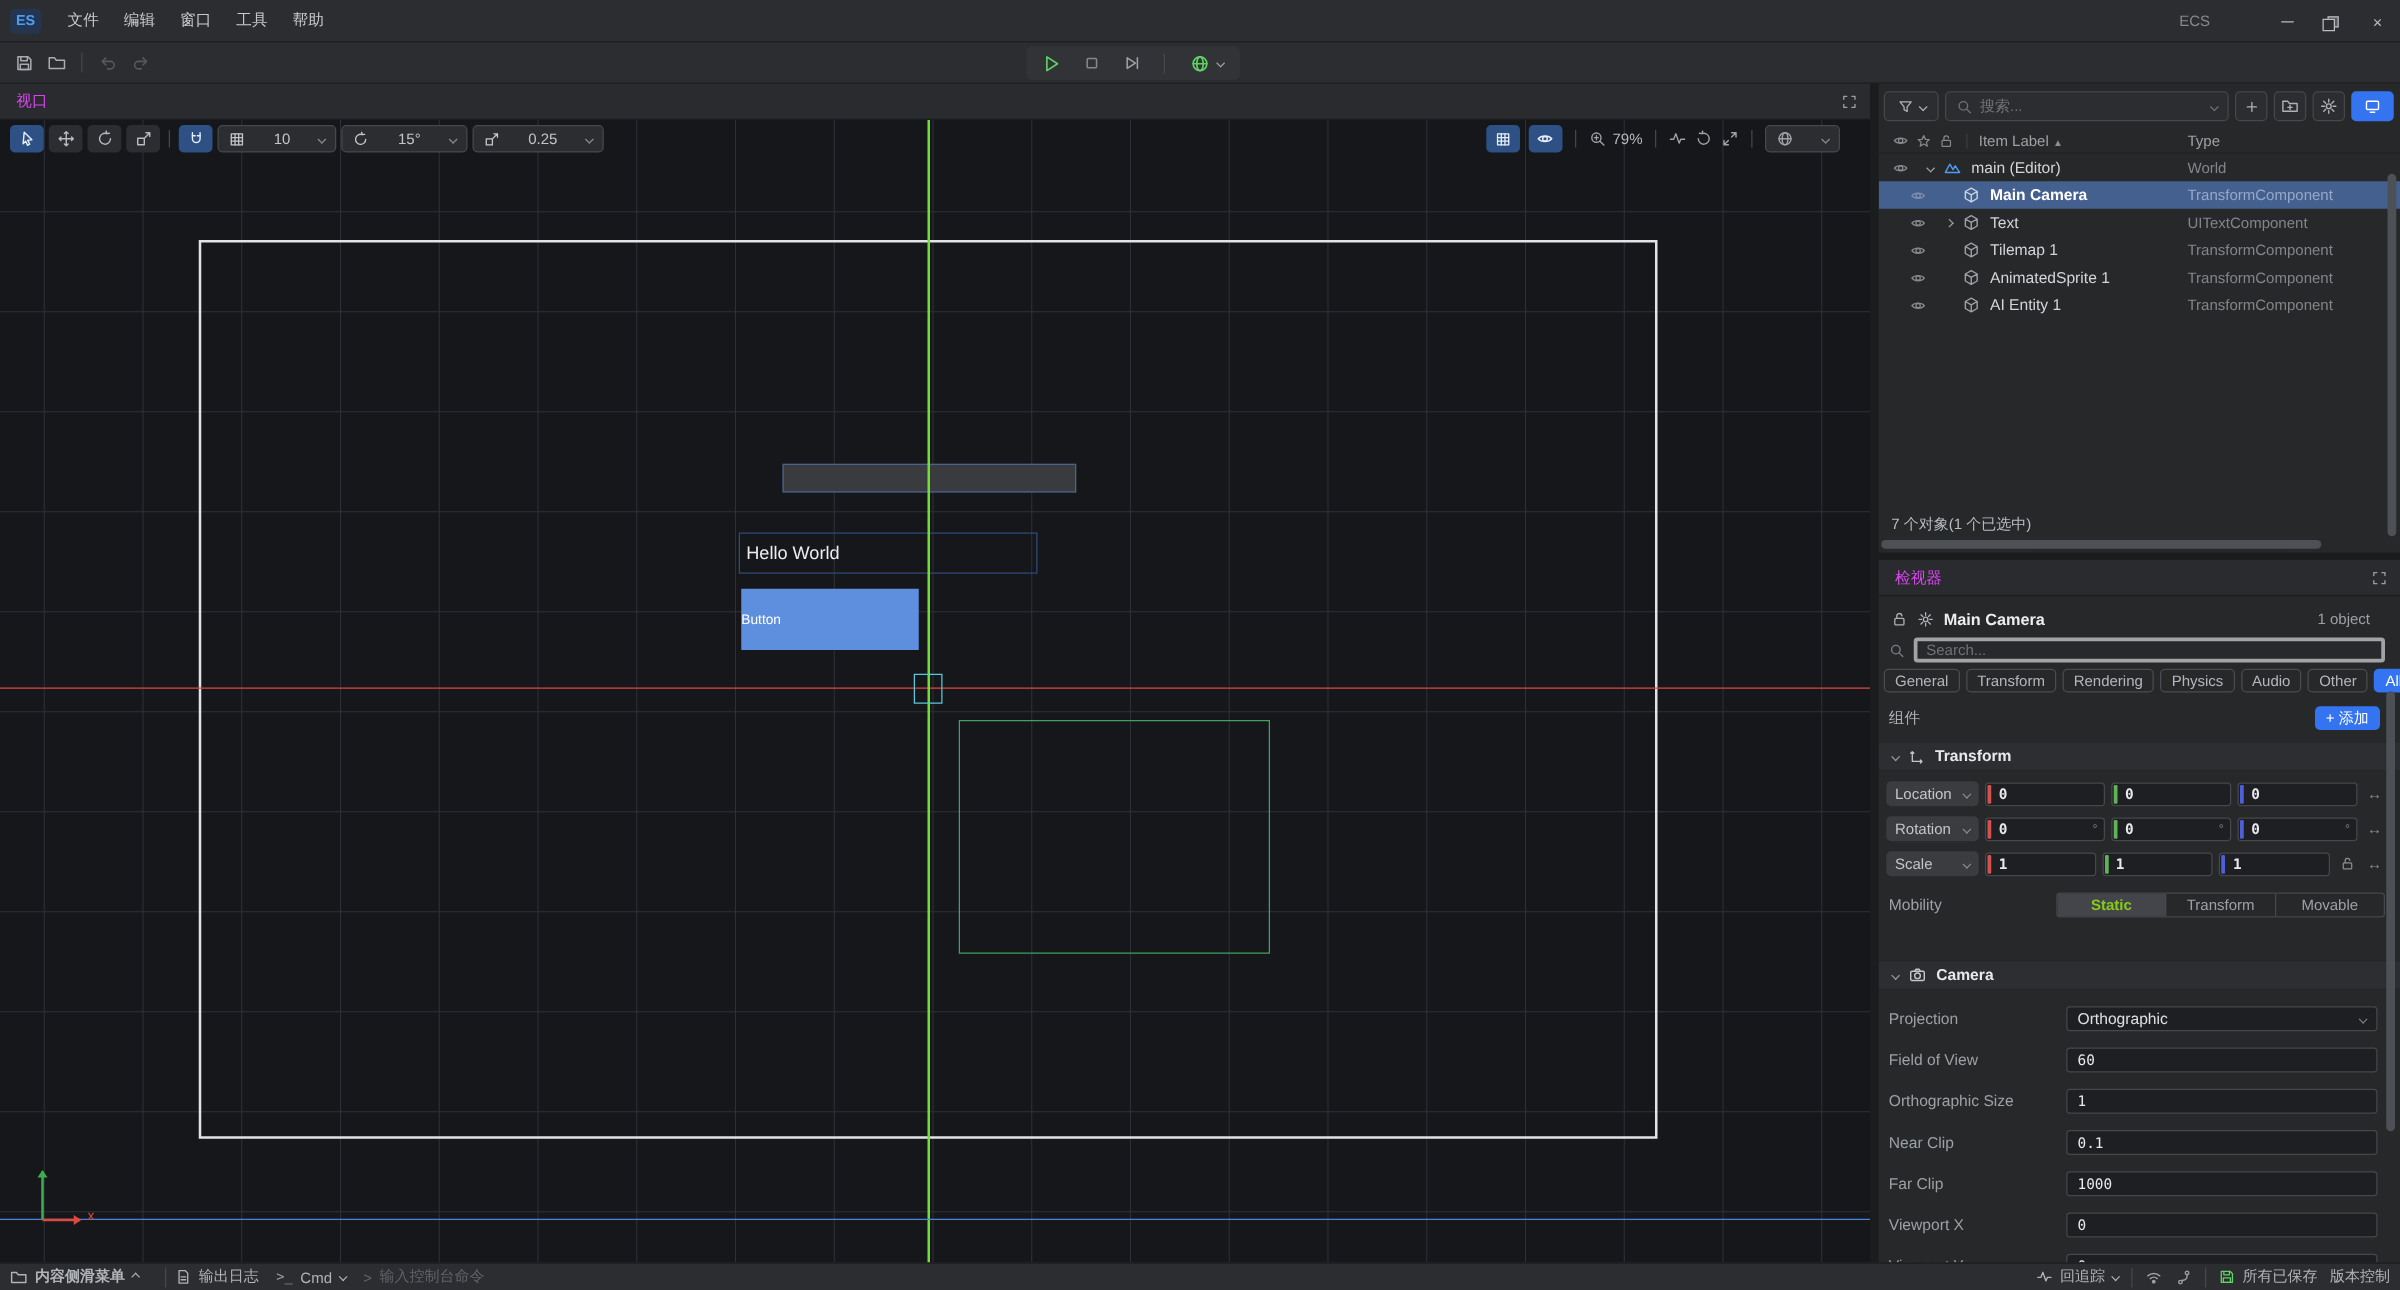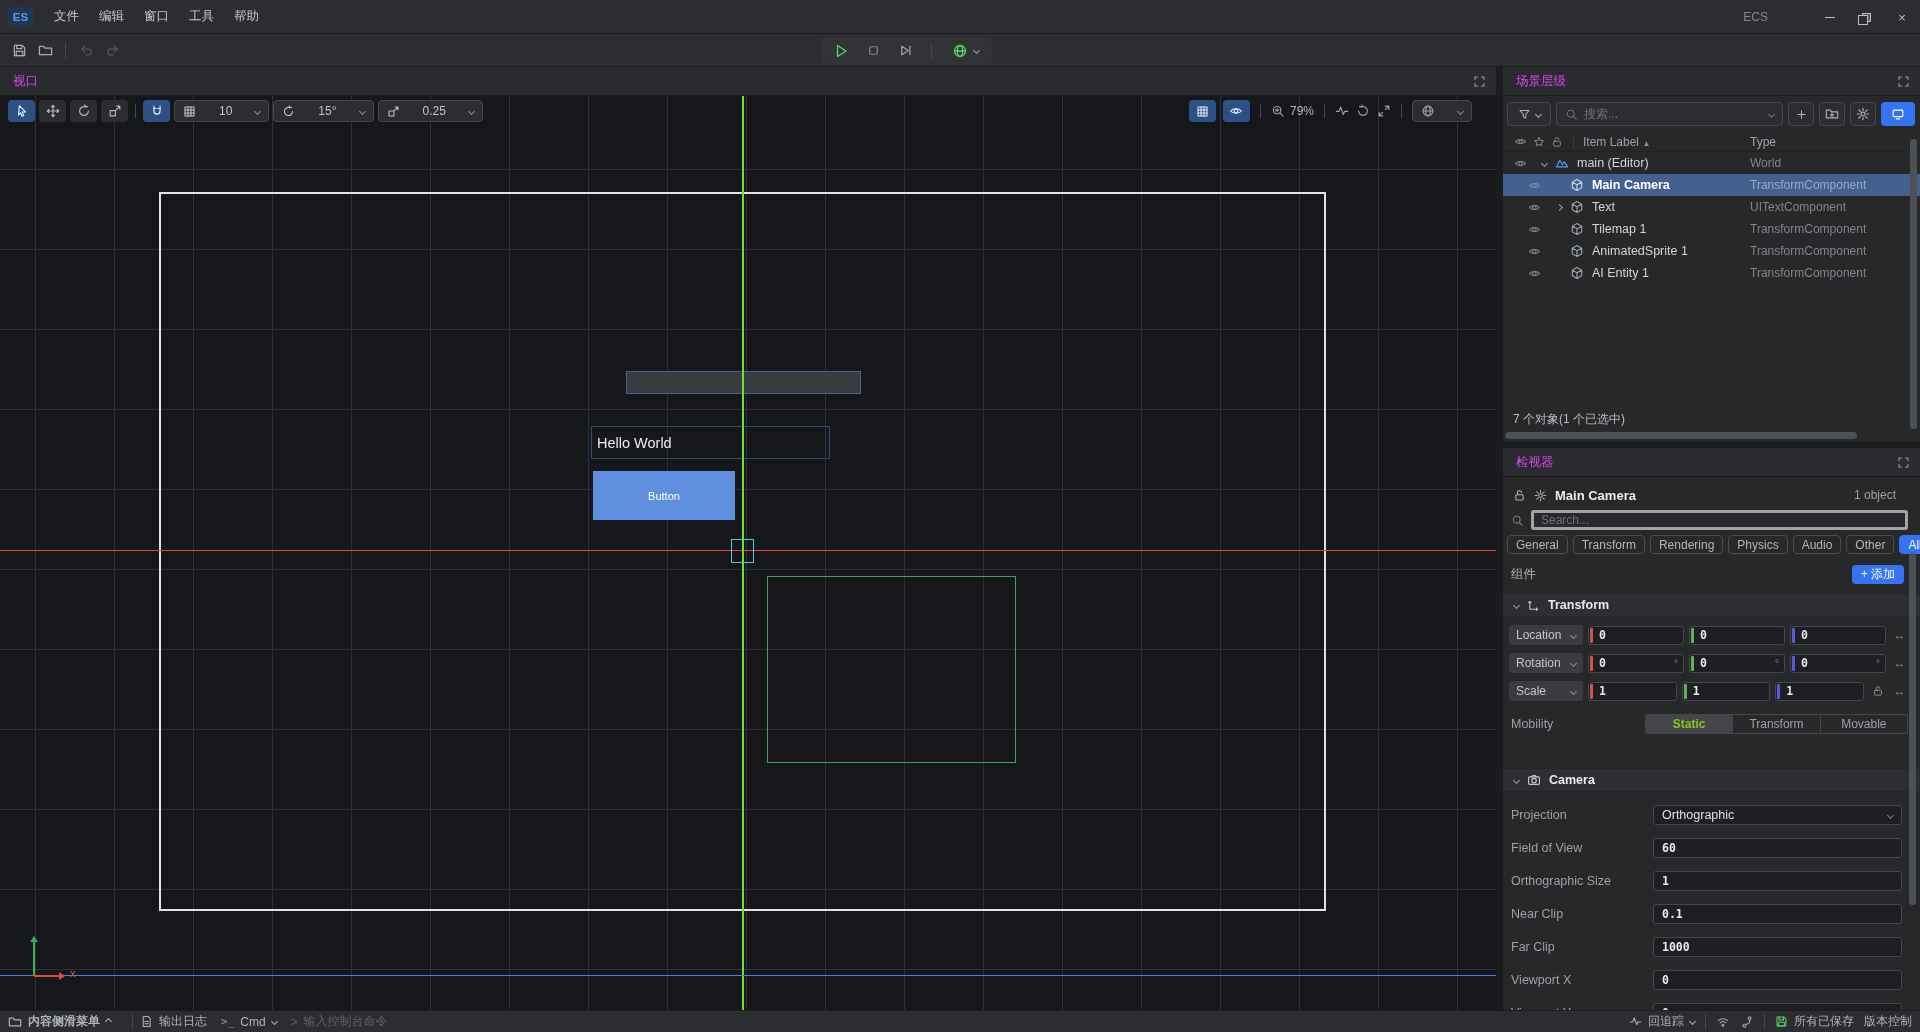--- a/index.html
+++ b/index.html
@@ -49,21 +49,21 @@
   .ghost-ic{color:#9ea1a6;display:flex;align-items:center;gap:5px}
   .zoomtxt{color:#b6b9bd;font-size:12px}
   .vsep2{width:1px;height:14px;background:#45474b;margin:0 3px}
 
   .white-rect{left:159px;top:96px;width:1167px;height:719px;border:2px solid #e2e3e5;z-index:2}
   .red-line{left:0;top:454px;width:1496px;border-top:1.5px solid #e0483e;z-index:4}
   .green-vline{left:742px;top:0;width:2px;height:914px;background:#71e031;z-index:4}
   .blue-line{left:0;top:879px;width:1496px;border-top:1.5px solid #4b83dc;z-index:4}
   .gray-rect{left:626px;top:275px;width:235px;height:23px;background:#3a3b3f;border:1px solid #47648f;z-index:3}
   .hello-box{left:591px;top:330px;width:239px;height:33px;border:1px solid #2e4a78;display:flex;align-items:center;padding-left:5px;color:#eceded;font-size:14.5px;z-index:3}
-  .ui-button{left:593px;top:375px;width:142px;height:49px;background:#5e8ede;display:flex;align-items:center;justify-content:center;color:#fff;font-size:11px;z-index:3}
+  .ui-button{left:593px;top:375px;width:142px;height:49px;background:#5e8ede;display:flex;align-items:center;color:#fff;font-size:11px;z-index:3}
   .cyan-square{left:731px;top:443px;width:23px;height:24px;border:1.5px solid #58c8da;z-index:5}
   .green-rect{left:767px;top:480px;width:249px;height:187px;border:1.5px solid #3fa35f;z-index:3}
   .axis-y{left:33px;top:841px;width:2px;height:39px;background:#3fae4f;z-index:5}
   .axis-y::before{content:"";position:absolute;left:-3px;top:-5px;border:4px solid transparent;border-bottom:6px solid #3fae4f}
   .axis-x{left:34px;top:879px;width:30px;height:2px;background:#e0483e;z-index:5}
   .axis-x::before{content:"";position:absolute;right:-5px;top:-3px;border:4px solid transparent;border-left:6px solid #e0483e}
   .axis-x-label{left:70px;top:871px;color:#e0483e;font-size:11px;z-index:5}
 
   
   .right-col{width:424px;background:#1b1c1e;padding-left:7px;display:flex;flex-direction:column;flex:none}
@@ -127,21 +127,21 @@
   .rowic{width:17px;color:#8b8e93;text-align:center;font-size:12px;flex:none}
   .mob-row{display:flex;align-items:center;margin:13px 12px 0 8px}
   .mob-lab{width:134px;color:#9da0a5}
   .seg{flex:1;display:flex;height:20px;border:1px solid #45474b;border-radius:3px;overflow:hidden}
   .seg>div{flex:1;display:flex;align-items:center;justify-content:center;color:#9da0a5;font-size:12px;border-right:1px solid #45474b}
   .seg>div:last-child{border-right:none}
   .seg>div.on{background:#43454a;color:#84cc16;font-weight:bold}
   .cam-head{margin-top:34px}
   .cam-row{display:flex;align-items:center;margin:13px 18px 0 8px;height:20px}
   .cam-lab{width:142px;color:#9da0a5;flex:none}
-  .cam-inp{flex:1;height:20px;background:#1d1f22;border:1px solid #45474b;border-radius:3px;display:flex;align-items:center;padding:0 8px;font-family:"DejaVu Sans Mono",monospace;font-size:11.5px;font-weight:700;color:#e8e9eb;position:relative}
+  .cam-inp{flex:1;height:20px;background:#1d1f22;border:1px solid #45474b;border-radius:3px;display:flex;align-items:center;padding:0 8px;font-family:"DejaVu Sans Mono",monospace;font-size:11.5px;font-weight:400;color:#e8e9eb;position:relative}
   .cam-inp.selectlike{font-family:inherit;font-weight:normal;font-size:12.5px;color:#dfe0e2}
   .sel-caret{position:absolute;right:8px;color:#7c7f84}
   .i-vscroll{position:absolute;right:4px;top:105px;width:7px;height:352px;background:#4d5055;border-radius:4px}
 
   
   .statusbar{height:22px;background:#2b2d30;border-top:1px solid #1b1c1e;display:flex;align-items:center;padding:0 8px;font-size:12px;color:#b0b3b7;position:relative}
   .sb-item{display:flex;align-items:center;gap:6px;margin-right:14px}
   .sb-faint{color:#5f6268}
   .sb-right{position:absolute;right:8px;top:0;height:21px;display:flex;align-items:center;gap:10px}
   .sb-green{color:#5fd364}
@@ -359,28 +359,20 @@
       <div class="abs green-rect"></div>
       <div class="abs axis-y"></div>
       <div class="abs axis-x"></div>
       <div class="abs axis-x-label">x</div>
     </div>
   </div>
 
   <div class="right-col">
 
     <div class="panel hier">
-      <div class="p-head">
-        <span>场景层级</span>
-        <span class="expand-ic">
-          <svg width="13" height="13" viewBox="0 0 16 16">
-              <path d="M2.5 5.5 V2.5 H5.5 M10.5 2.5 H13.5 V5.5 M13.5 10.5 V13.5 H10.5 M5.5 13.5 H2.5 V10.5"></path>
-            </svg>
-        </span>
-      </div>
       <div class="h-tools">
         <div class="btn-box w42">
           <svg width="13" height="13" viewBox="0 0 16 16">
               <path d="M2.5 3 H13.5 L9.5 8 V12.5 L6.5 10.8 V8 Z"></path>
             </svg>
           <span class="cv"></span>
         </div>
         <div class="h-search">
           <svg width="13" height="13" viewBox="0 0 16 16">
               <circle cx="7" cy="7" r="4.2"></circle>

